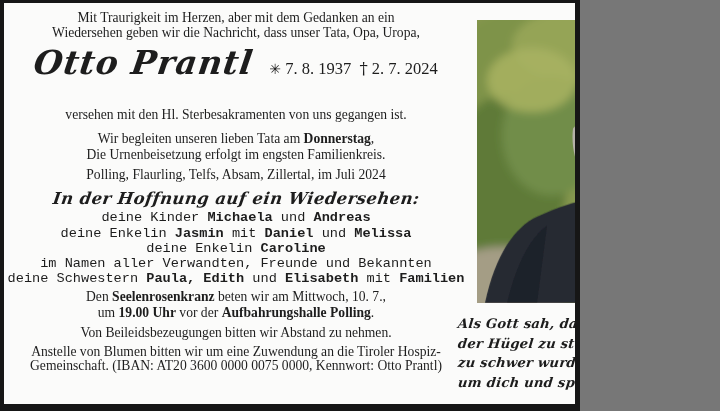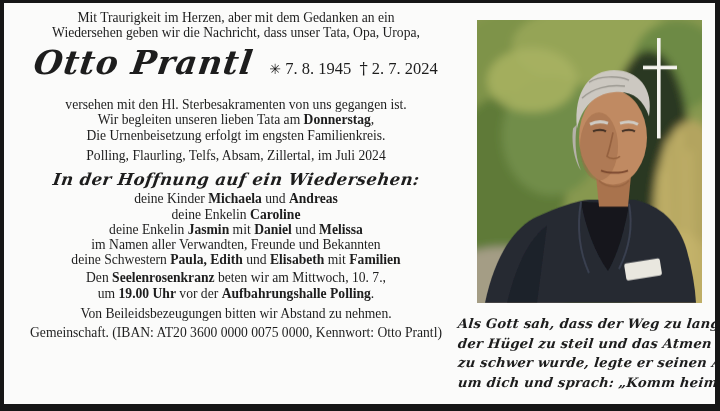--- a/index.html
+++ b/index.html
@@ -1,39 +1,39 @@
 <!DOCTYPE html>
 <html lang="de"><head>
 <meta charset="utf-8">
 <style>
   html,body{margin:0;padding:0;background:#777;}
   .stage{width:720px;height:411px;position:relative;margin:0 auto;
          font-family:"Liberation Serif","DejaVu Serif",serif;}
-  .card{box-sizing:border-box;width:720px;height:411px;background:#fbfbfa;
+  .card{box-sizing:border-box;width:580px;height:411px;background:#fbfbfa;
         border-style:solid;border-color:#161616;border-width:3px 5px 7px 4px;
         position:relative;overflow:hidden;color:#1d1d1d;}
   
   .left{position:absolute;left:2px;top:0;width:460px;text-align:center;}
   .line{font-size:13.6px;line-height:15.4px;white-space:nowrap;}
   .b{font-weight:700;}
   .intro{margin-top:7px;}
   .name-row{margin-top:2px;height:47px;display:flex;align-items:baseline;
             justify-content:center;gap:16px;}
   .script{font-family:"DejaVu Serif","Liberation Serif",serif;font-style:italic;
           font-weight:700;display:inline-block;transform:skewX(-8deg);}
   .name{font-size:33px;letter-spacing:1px;}
   .dates{font-size:16.5px;white-space:nowrap;}
   .sym{font-family:"DejaVu Sans",sans-serif;font-size:14px;}
   .dagger{font-family:"DejaVu Serif",serif;font-size:16.5px;}
-  .sacraments{margin-top:7px;}
-  .funeral{}
+  .sacraments{margin-top:17px;}
+  .funeral{margin-top:9px;}
   .places{margin-top:5px;font-family:Liberation Serif, serif;}
   .hope{margin-top:7px;}
   .hope .script{font-size:16.5px;line-height:20px;letter-spacing:.4px;}
-  .family{margin-top:1px;}
+  .family{margin-top:1px;font-family:Liberation Mono, monospace;}
   .family .line{line-height:15.2px;}
   .rosary{margin-top:3px;}
   .condolence{margin-top:5px;}
   .donation{margin-top:4px;}
   .donation .line{line-height:14.2px;}
   
   .photo{position:absolute;left:473px;top:17px;width:225px;height:283px;
          background:#6f8a44;}
   .photo svg{display:block;width:100%;height:100%;}
   .poem{position:absolute;left:454px;top:311px;width:252px;text-align:center;}
@@ -52,21 +52,21 @@
 
       <div class="intro">
         <div class="line">Mit Traurigkeit im Herzen, aber mit dem Gedanken an ein</div>
         <div class="line">Wiedersehen geben wir die Nachricht, dass unser Tata, Opa, Uropa,</div>
       </div>
 
       <div class="name-row">
         <span class="script name">Otto Prantl</span>
         <span class="dates">
           <span class="sym">✳</span>
-          <span>7. 8. 1945</span>&nbsp;
+          <span>7. 8. 1937</span>&nbsp;
           <span class="dagger">†</span>
           <span>2. 7. 2024</span>
         </span>
       </div>
 
       <div class="sacraments">
         <div class="line">versehen mit den Hl. Sterbesakramenten von uns gegangen ist.</div>
       </div>
 
       <div class="funeral">
@@ -77,36 +77,37 @@
       <div class="places">
         <div class="line">Polling, Flaurling, Telfs, Absam, Zillertal, im Juli 2024</div>
       </div>
 
       <div class="hope">
         <span class="script">In der Hoffnung auf ein Wiedersehen:</span>
       </div>
 
       <div class="family">
         <div class="line"><span>deine Kinder </span><span class="b">Michaela</span><span> und </span><span class="b">Andreas</span></div>
+        <div class="line"><span>deine Enkelin </span><span class="b">Jasmin</span><span> mit </span><span class="b">Daniel</span><span> und </span><span class="b">Melissa</span></div>
         <div class="line"><span>deine Enkelin </span><span class="b">Caroline</span></div>
-        <div class="line"><span>deine Enkelin </span><span class="b">Jasmin</span><span> mit </span><span class="b">Daniel</span><span> und </span><span class="b">Melissa</span></div>
         <div class="line"><span>im Namen aller Verwandten, Freunde und Bekannten</span></div>
         <div class="line"><span>deine Schwestern </span><span class="b">Paula, Edith</span><span> und </span><span class="b">Elisabeth</span><span> mit </span><span class="b">Familien</span></div>
       </div>
 
       <div class="rosary">
         <div class="line"><span>Den </span><span class="b">Seelenrosenkranz</span><span> beten wir am Mittwoch, 10. 7.,</span></div>
         <div class="line"><span>um </span><span class="b">19.00 Uhr</span><span> vor der </span><span class="b">Aufbahrungshalle Polling</span><span>.</span></div>
       </div>
 
       <div class="condolence">
         <div class="line">Von Beileidsbezeugungen bitten wir Abstand zu nehmen.</div>
       </div>
 
       <div class="donation">
+        <div class="line">Anstelle von Blumen bitten wir um eine Zuwendung an die Tiroler Hospiz-</div>
         <div class="line">Gemeinschaft. (IBAN: AT20 3600 0000 0075 0000, Kennwort: Otto Prantl)</div>
       </div>
     </div>
 
     <div class="photo">
       <svg viewBox="0 0 225 282" preserveAspectRatio="none">
         <defs>
           <filter id="blurBg" x="-20%" y="-20%" width="140%" height="140%">
               <feGaussianBlur stdDeviation="4"></feGaussianBlur>
             </filter>

